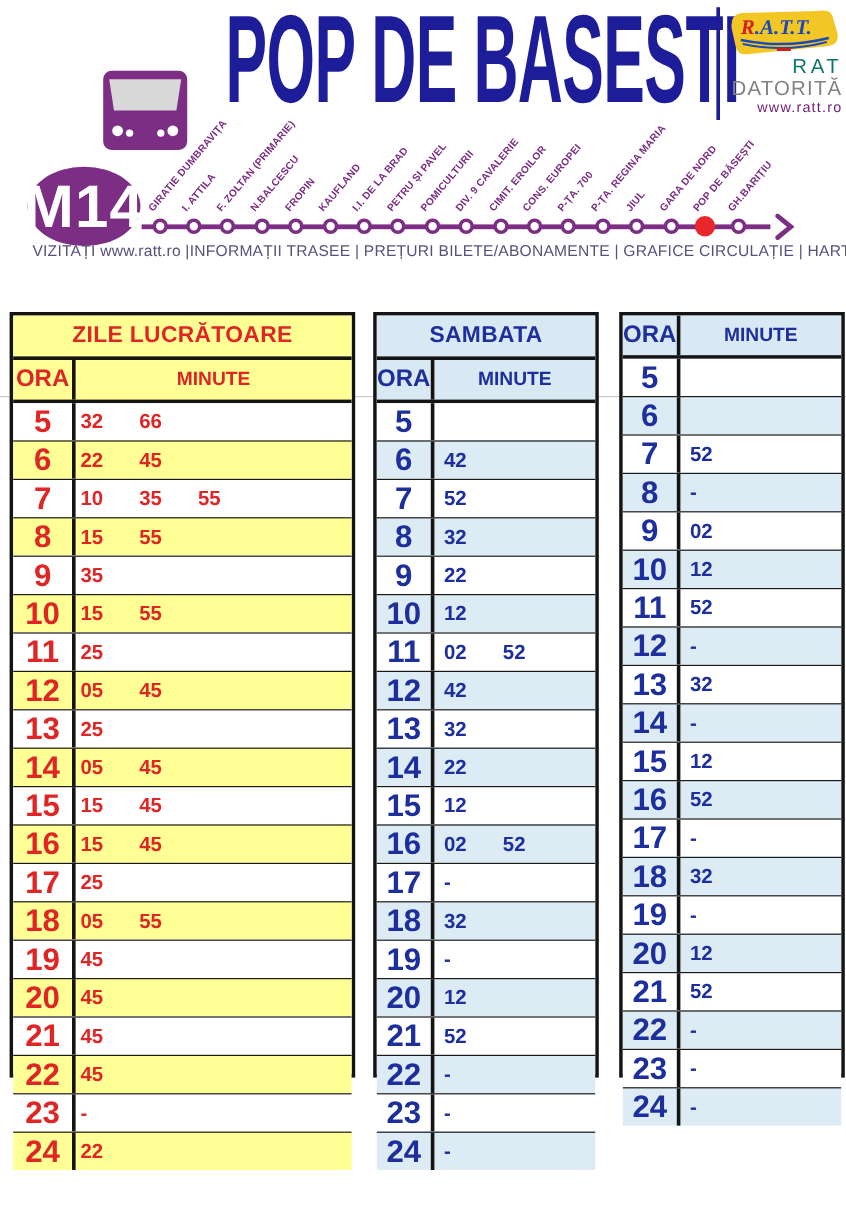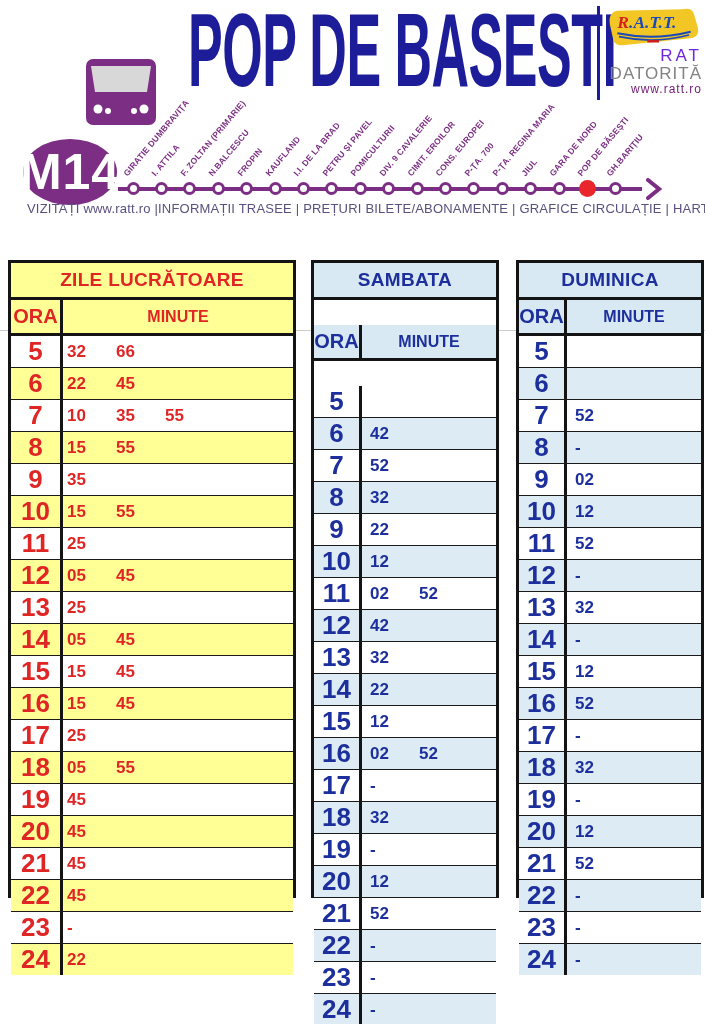--- a/index.html
+++ b/index.html
@@ -14,21 +14,21 @@
   .m14-ellipse { position:absolute; left:20px; top:136px; width:100px; height:72px;
     background:#7b2e83; border:3px solid #ffffff; border-radius:50%;
     display:flex; align-items:center; justify-content:center; }
   .m14-ellipse span { color:#fff; font-size:50px; font-weight:bold; letter-spacing:1px; }
   .main-title { position:absolute; left:188px; top:4px; color:#1d1d9a; font-weight:bold;
     font-size:104px; line-height:0.9; white-space:nowrap; transform:scaleX(0.50);
     transform-origin:0 0; letter-spacing:-1px; }
   .title-divider { position:absolute; left:597px; top:6px; width:3px; height:94px; background:#1d1d9a; }
   .ratt-logo-svg { position:absolute; left:604px; top:5px; }
   .brand-block { position:absolute; right:3px; top:47px; text-align:right; line-height:1.05; }
-  .brand-block .l1 { font-size:17px; color:#6d28d9; letter-spacing:3px;padding-left:20px; }
+  .brand-block .l1 { font-size:17px; color:#0f766e; letter-spacing:3px;padding-left:20px; }
   .brand-block .l2 { font-size:17px; color:#828282; letter-spacing:1px; }
   .brand-block .l3 { font-size:12px; color:#701a75; letter-spacing:1px; }
 
   
   .route-layer { position:absolute; left:0; top:0; width:705px; height:240px; }
   .route-line { position:absolute; left:118px; top:187px; width:524px; height:4px; background:#7b2e83; }
   .stop-dot { position:absolute; top:182px; width:13px; height:13px; border-radius:50%;
     background:#fff; border:3.5px solid #7b2e83; }
   .stop-dot.terminal { top:180px; width:17px; height:17px; background:#e8262b; border:none; }
   .stop-label { position:absolute; top:168px; height:10px; line-height:10px; white-space:nowrap;
@@ -68,21 +68,21 @@
   .theme-yellow .ora-h, .theme-yellow .hour { width:52px; }
   .theme-yellow .minutes { padding-left:4px; }
 
   .theme-blue .tt-title, .theme-blue .tt-sub { background:#d9e9f3; color:#1c2f9c; }
   .theme-blue .tt-row.shaded { background:#dcebf4; }
   .theme-blue .hour, .theme-blue .minutes { color:#1c2f9c; }
   .theme-blue .ora-h, .theme-blue .hour { width:48px; }
   .theme-blue .minutes { padding-left:8px; }
 
   #table-0 { left:8px; width:288px; }
-  #table-1 { left:311px; width:188px;gap:25px; }
+  #table-1 { left:311px; width:188px; }
   #table-2 { left:516px; width:188px; }
 </style>
 </head>
 <body>
 
 <div id="page">
 
   <div>
     <div class="big-ellipse">
       <svg class="bus-svg" width="100" height="114" viewBox="0 0 100 114">
@@ -436,21 +436,20 @@
         <div class="tt-row shaded">
           <div class="hour">24</div>
           <div class="minutes">
             <span class="slot">-</span>
           </div>
         </div>
       </div>
   </div>
 
   <div id="table-2" class="tt theme-blue">
-    <div class="tt-title">DUMINICA</div>
     <div class="tt-sub">
       <div class="ora-h">ORA</div>
       <div class="min-h">MINUTE</div>
     </div>
     <div class="tt-body">
         <div class="tt-row">
           <div class="hour">5</div>
           <div class="minutes"></div>
         </div>
         <div class="tt-row shaded">

